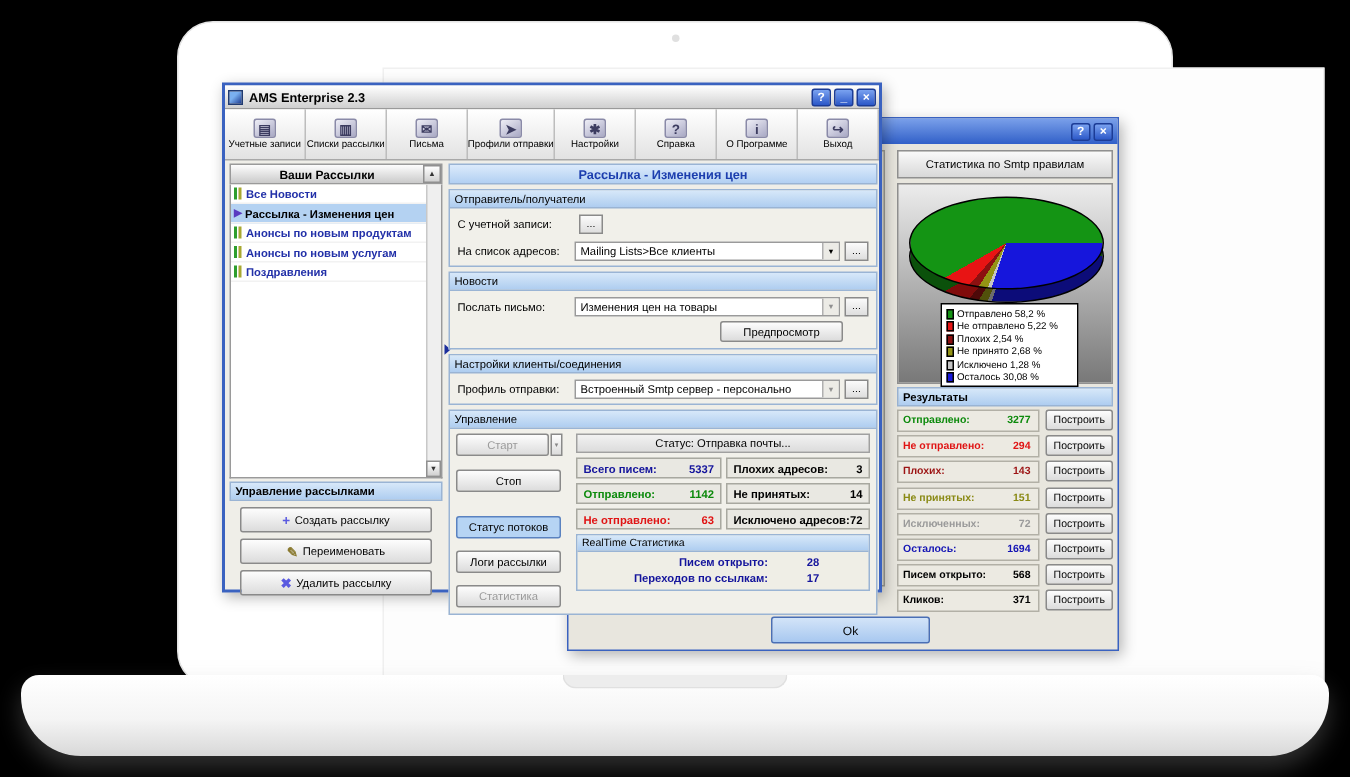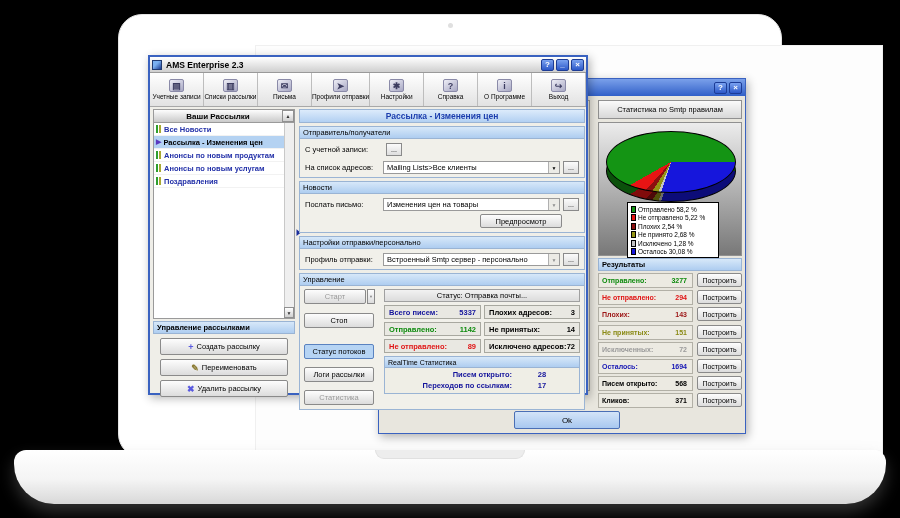--- a/index.html
+++ b/index.html
@@ -429,21 +429,21 @@
           <span class="dd">▼</span>
         </span>
         <span class="dots">...</span>
       </div>
       <div class="preview-row">
         <span class="btn preview-btn">Предпросмотр</span>
       </div>
     </div>
 
     <div class="grp">
-      <div class="shead">Настройки отправки/персонально</div>
+      <div class="shead">Настройки клиенты/соединения</div>
       <div class="frow">
         <span class="flabel">Профиль отправки:</span>
         <span class="combo">
           <span class="cval">Встроенный Smtp сервер - персонально</span>
           <span class="dd">▼</span>
         </span>
         <span class="dots">...</span>
       </div>
     </div>
 
@@ -474,21 +474,21 @@
             <div class="cell" style="color: rgb(12, 138, 12);">
                 <span>Отправлено:</span>
                 <span>1142</span>
               </div>
             <div class="cell" style="color: rgb(0, 0, 0);">
                 <span>Не принятых:</span>
                 <span>14</span>
               </div>
             <div class="cell" style="color: rgb(224, 20, 20);">
                 <span>Не отправлено:</span>
-                <span>89</span>
+                <span>63</span>
               </div>
             <div class="cell" style="color: rgb(0, 0, 0);">
                 <span>Исключено адресов:</span>
                 <span>72</span>
               </div>
           </div>
           <div class="rt">
             <div class="rt-head">RealTime Статистика</div>
             <div class="rt-row">
               <span class="rtl">Писем открыто:</span>

